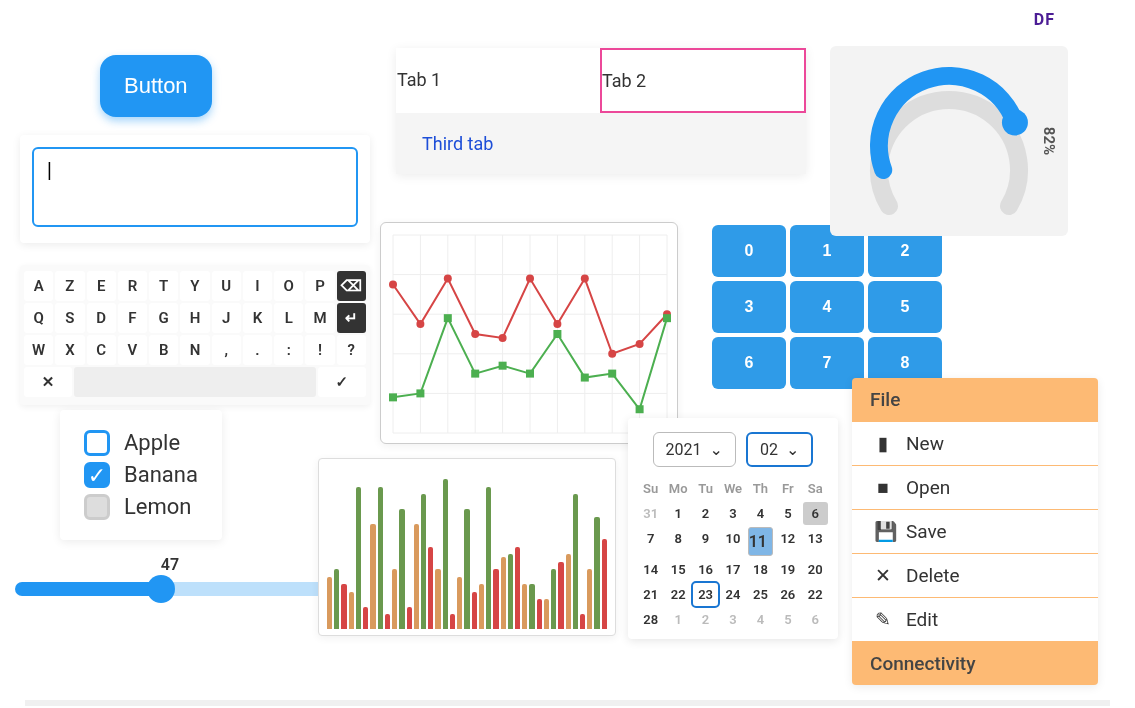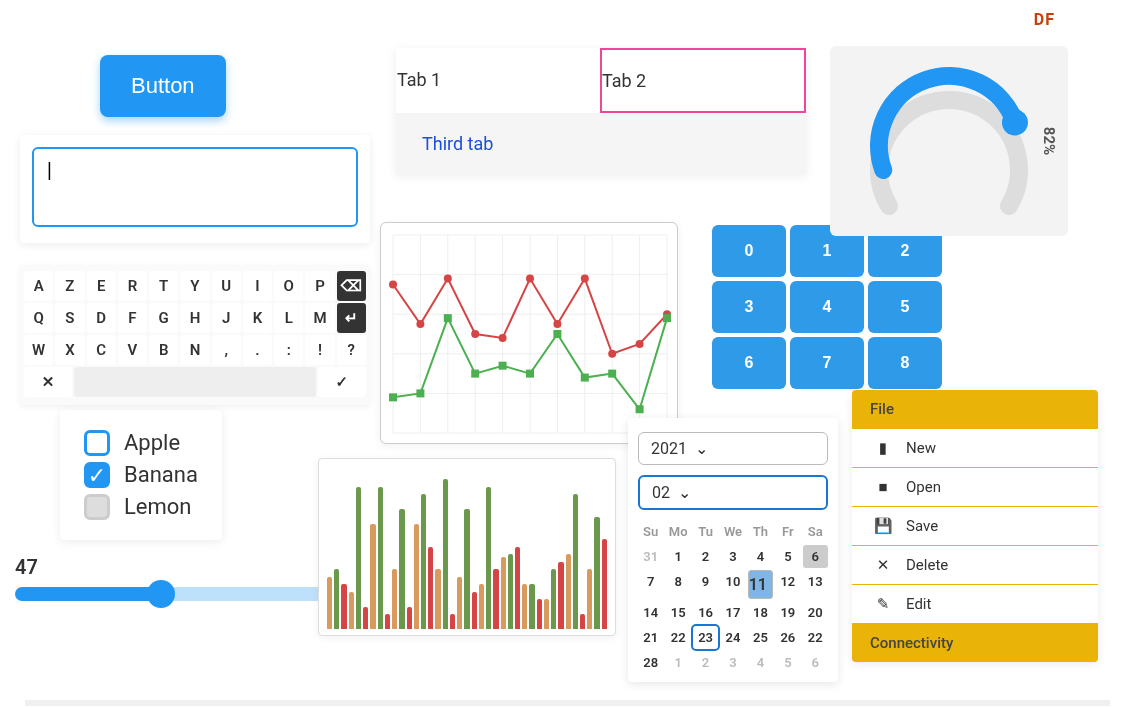--- a/index.html
+++ b/index.html
@@ -1,72 +1,72 @@
 <!DOCTYPE html>
 <html><head>
 <meta charset="utf-8">
 <style>
   * { box-sizing: border-box; margin: 0; padding: 0; }
   body { font-family: -apple-system, "Segoe UI", Roboto, sans-serif; width: 1135px; height: 708px; position: relative; background: #fff; color: #333; }
   .df { position: absolute; top: 10px; right: 80px; font-weight: 700; letter-spacing: 1px; }
-  .btn-primary { position: absolute; top: 55px; left: 100px; background: #2196f3; color: #fff; border: none; border-radius: 8px; padding: 18px 31px; font-size: 22px; box-shadow: 0 4px 8px rgba(33,150,243,.4); cursor: pointer; }
+  .btn-primary { position: absolute; top: 55px; left: 100px; background: #2196f3; color: #fff; border: none; border-radius: 16px; padding: 18px 24px; font-size: 22px; box-shadow: 0 4px 8px rgba(33,150,243,.4); cursor: pointer; }
   .textarea-wrap { position: absolute; top: 135px; left: 20px; width: 350px; background: #fff; padding: 12px; box-shadow: 0 2px 8px rgba(0,0,0,.08); border-radius: 4px; }
   .textarea { width: 100%; height: 80px; border: 2px solid #2196f3; border-radius: 6px; padding: 10px; font-size: 18px; resize: none; outline: none; }
   .kbd { position: absolute; top: 265px; left: 20px; width: 350px; background: #fafafa; padding: 6px 4px; border-radius: 4px; box-shadow: 0 2px 6px rgba(0,0,0,.06); }
   .kbd-row { display: flex; gap: 2px; justify-content: space-between; margin-bottom: 2px; }
   .kbd-key { flex: 1; text-align: center; padding: 6px 0; font-size: 15px; font-weight: 600; cursor: pointer; border-radius: 3px; background: #fff; }
   .kbd-key.space { flex: 5; background: #eee; }
   .kbd-key.dark { background: #333; color: #fff; }
   .chk-wrap { position: absolute; top: 410px; left: 60px; background: #fff; padding: 14px 24px; box-shadow: 0 2px 10px rgba(0,0,0,.08); border-radius: 4px; }
   .chk { display: flex; align-items: flex-start; gap: 14px; font-size: 22px; margin: 6px 0; cursor: pointer; }
   .box { width: 26px; height: 26px; border: 3px solid #2196f3; border-radius: 6px; display: flex; align-items: center; justify-content: center; }
   .box.checked { background: #2196f3; color: #fff; }
   .box.disabled { border-color: #ccc; background: #ddd; }
   .slider-wrap { position: absolute; top: 555px; left: 15px; width: 310px; }
-  .slider-val { text-align: left; font-size: 20px; font-weight: 600; margin-bottom: 8px; }
+  .slider-val { text-align: center; font-size: 16px; font-weight: 600; margin-bottom: 8px; }
   .slider-track { height: 14px; border-radius: 8px; background: linear-gradient(to right, #2196f3 0%, #2196f3 47%, #bde0fb 47%, #bde0fb 100%); position: relative; }
   .slider-thumb { position: absolute; left: 47%; top: 50%; transform: translate(-50%,-50%); width: 28px; height: 28px; border-radius: 50%; background: #2196f3; }
   .tabs-wrap { position: absolute; top: 48px; left: 396px; width: 410px; box-shadow: 0 2px 10px rgba(0,0,0,.08); background: #fff; }
   .tabs-hdr { display: flex; }
   .tab { flex: 1; text-align: left; padding: 20px 0; font-size: 18px; cursor: pointer; border: 1px solid transparent; }
   .tab.t2 { border: 2px solid #ec4899; }
   .tab.t3 { background: #cfe8fd; color: #1976d2; border-bottom: 3px solid #1976d2; }
   .tab-body { padding: 20px 26px; font-size: 18px; color: #1d4ed8; background:#f5f5f5; }
   .line-chart { position: absolute; top: 222px; left: 380px; width: 298px; height: 222px; border: 1px solid #ccc; border-radius: 6px; background: #fff; box-shadow: 0 2px 8px rgba(0,0,0,.06); }
   .bar-chart { position: absolute; top: 458px; left: 318px; width: 298px; height: 178px; border: 1px solid #ddd; border-radius: 4px; background: #fff; box-shadow: 0 2px 8px rgba(0,0,0,.06); display: flex; align-items: flex-end; padding: 0 8px 6px; gap: 2px; }
   .bar-group { flex: 1; display: flex; gap: 2px; align-items: flex-end; }
   .bar { flex: 1; border-radius: 2px 2px 0 0; }
   .bar.a { background: #d99a5d; }
   .bar.b { background: #6a994e; }
   .bar.c { background: #d64545; }
   .numpad { position: absolute; top: 225px; left: 712px; display: grid; grid-template-columns: repeat(3, 74px); gap: 4px; }
   .numbtn { height: 52px; background: #2f9be8; color: #fff; border: none; border-radius: 6px; font-size: 16px; font-weight: 600; cursor: pointer; }
   .cal { position: absolute; top: 418px; left: 628px; width: 210px; background: #fff; padding: 14px 10px 8px; box-shadow: 0 2px 10px rgba(0,0,0,.1); border-radius: 4px; text-align: center; }
-  .cal-sel { display: flex; gap: 10px; justify-content: center; margin-bottom: 10px; flex-direction: column; }
+  .cal-sel { display: flex; gap: 10px; justify-content: center; margin-bottom: 10px; }
   .sel { border: 1px solid #bbb; border-radius: 6px; padding: 6px 12px; font-size: 16px; display: flex; gap: 8px; align-items: center; cursor: pointer; }
   .sel.m { border: 2px solid #1976d2; }
   .cal-grid { display: grid; grid-template-columns: repeat(7, 1fr); gap: 2px; font-size: 13px; }
   .cal-h { color: #999; font-weight: 600; padding: 4px 0; }
   .cal-d { padding: 4px 0; cursor: pointer; font-weight: 600; }
   .cal-d.out { color: #bbb; }
   .cal-d.hl { background: #ccc; border-radius: 3px; }
   .cal-d.sel { background: #7fb6e6; border-radius: 3px; }
   .cal-d.today { outline: 2px solid #1976d2; border-radius: 3px; }
   .gauge { position: absolute; top: 46px; left: 830px; width: 238px; height: 190px; background: #f3f3f3; border-radius: 6px; display: flex; align-items: center; justify-content: center; }
   .gauge-lbl { position: absolute; right: 10px; top: 50%; transform: translateY(-50%) rotate(0); writing-mode: vertical-rl; font-size: 15px; font-weight: 700; color: #555; }
-  .menu { position: absolute; top: 390px; left: 852px; width: 246px; background: #eab308; border-radius: 4px; box-shadow: 0 2px 10px rgba(0,0,0,.08); font-size: 15px; }
+  .menu { position: absolute; top: 378px; left: 852px; width: 246px; background: #fdba74; border-radius: 4px; box-shadow: 0 2px 10px rgba(0,0,0,.08); font-size: 19px; }
   .menu-title { padding: 10px 18px; font-weight: 500; color: #444; }
   .menu-item { padding: 10px 22px; display: flex; align-items: center; gap: 14px; cursor: pointer; background: #fff; margin: 1px 0; }
   .menu-item .ic { width: 18px; text-align: center; }
   .footer-line { position: absolute; top: 700px; left: 25px; right: 25px; height: 6px; background: #f0f0f0; }
 </style>
 </head>
 <body>
 
-<div class="df" style="color:#c2410c">DF</div>
+<div class="df" style="color:#4c1d95">DF</div>
 
 <button class="btn-primary">Button</button>
 
 <div class="textarea-wrap">
   <textarea class="textarea" style="">|</textarea>
 </div>
 
 <div class="kbd">
   <div class="kbd-row" id="kr1">
       <div class="kbd-key">A</div>

